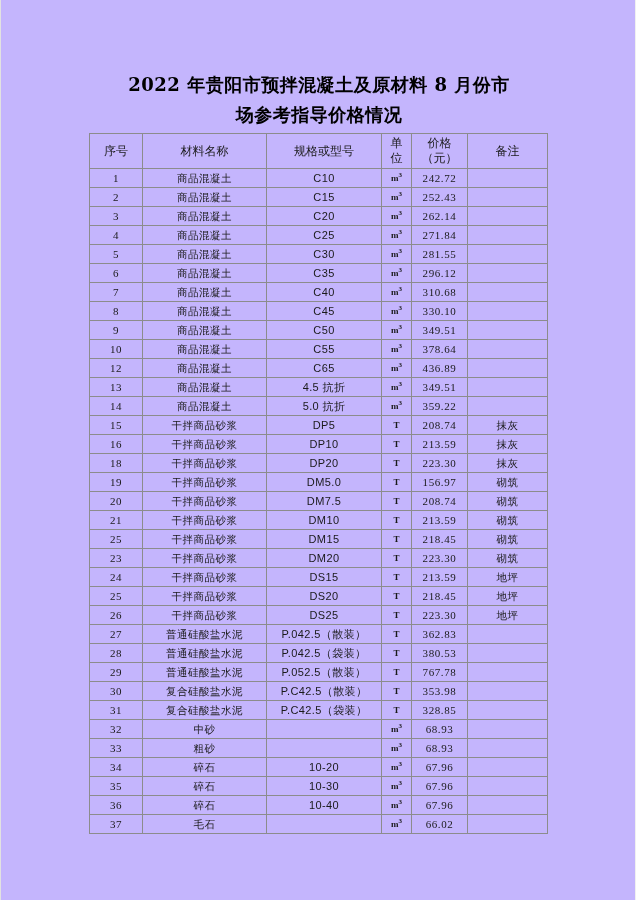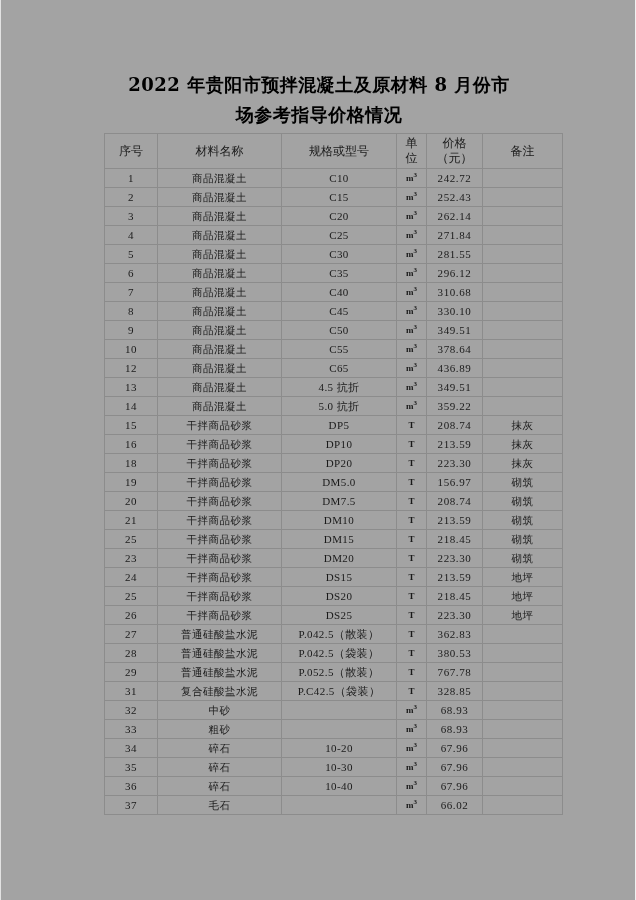--- a/index.html
+++ b/index.html
@@ -14,21 +14,21 @@
     color: #000000;
     position: relative;
     overflow: hidden;
   }
   .page {
     position: absolute;
     left: 0;
     top: 0;
     width: 636px;
     height: 900px;
-    background: #a3a3a3;
+    background: #c4b5fd;
     border-left: 1px solid #e2e2e2;
     border-right: 1px solid #f0f0f0;
     box-sizing: border-box;
   }
   .doc-title {
     position: absolute;
     left: 118px;
     top: 70px;
     width: 400px;
     text-align: center;
@@ -38,21 +38,21 @@
     line-height: 30px;
     letter-spacing: 0.5px;
     color: #000000;
   }
   .doc-title .t-line {
     display: block;
     white-space: nowrap;
   }
   .price-table {
     position: absolute;
-    left: 103px;
+    left: 88px;
     top: 133px;
     width: 458px;
     border-collapse: collapse;
     table-layout: fixed;
     font-size: 10.5px;
     color: #1a1a1a;
   }
   .price-table col.c-seq    { width: 53px; }
   .price-table col.c-name   { width: 124px; }
   .price-table col.c-spec   { width: 115px; }
@@ -83,21 +83,21 @@
     height: 18px;
     line-height: 18px;
     font-size: 11px;
   }
   .price-table tbody td.cell-seq,
   .price-table tbody td.cell-price {
     font-family: "Liberation Serif", "DejaVu Serif", serif;
     letter-spacing: 0.6px;
   }
   .price-table tbody td.cell-spec {
-    font-family: Liberation Serif, serif;
+    font-family: Liberation Sans, sans-serif;
     letter-spacing: 0.4px;
   }
   .price-table tbody td.cell-name,
   .price-table tbody td.cell-remark {
     font-family: "DejaVu Serif", "Liberation Serif", serif;
     font-size: 10.5px;
     letter-spacing: 0.5px;
   }
   .price-table tbody td.cell-unit {
     font-family: "Liberation Serif", "DejaVu Serif", serif;
@@ -356,20 +356,28 @@
         </tr>
         <tr>
           <td class="cell-seq">29</td>
           <td class="cell-name">普通硅酸盐水泥</td>
           <td class="cell-spec">P.052.5（散装）</td>
           <td class="cell-unit">T</td>
           <td class="cell-price">767.78</td>
           <td class="cell-remark"></td>
         </tr>
         <tr>
+          <td class="cell-seq">30</td>
+          <td class="cell-name">复合硅酸盐水泥</td>
+          <td class="cell-spec">P.C42.5（散装）</td>
+          <td class="cell-unit">T</td>
+          <td class="cell-price">353.98</td>
+          <td class="cell-remark"></td>
+        </tr>
+        <tr>
           <td class="cell-seq">31</td>
           <td class="cell-name">复合硅酸盐水泥</td>
           <td class="cell-spec">P.C42.5（袋装）</td>
           <td class="cell-unit">T</td>
           <td class="cell-price">328.85</td>
           <td class="cell-remark"></td>
         </tr>
         <tr>
           <td class="cell-seq">32</td>
           <td class="cell-name">中砂</td>

